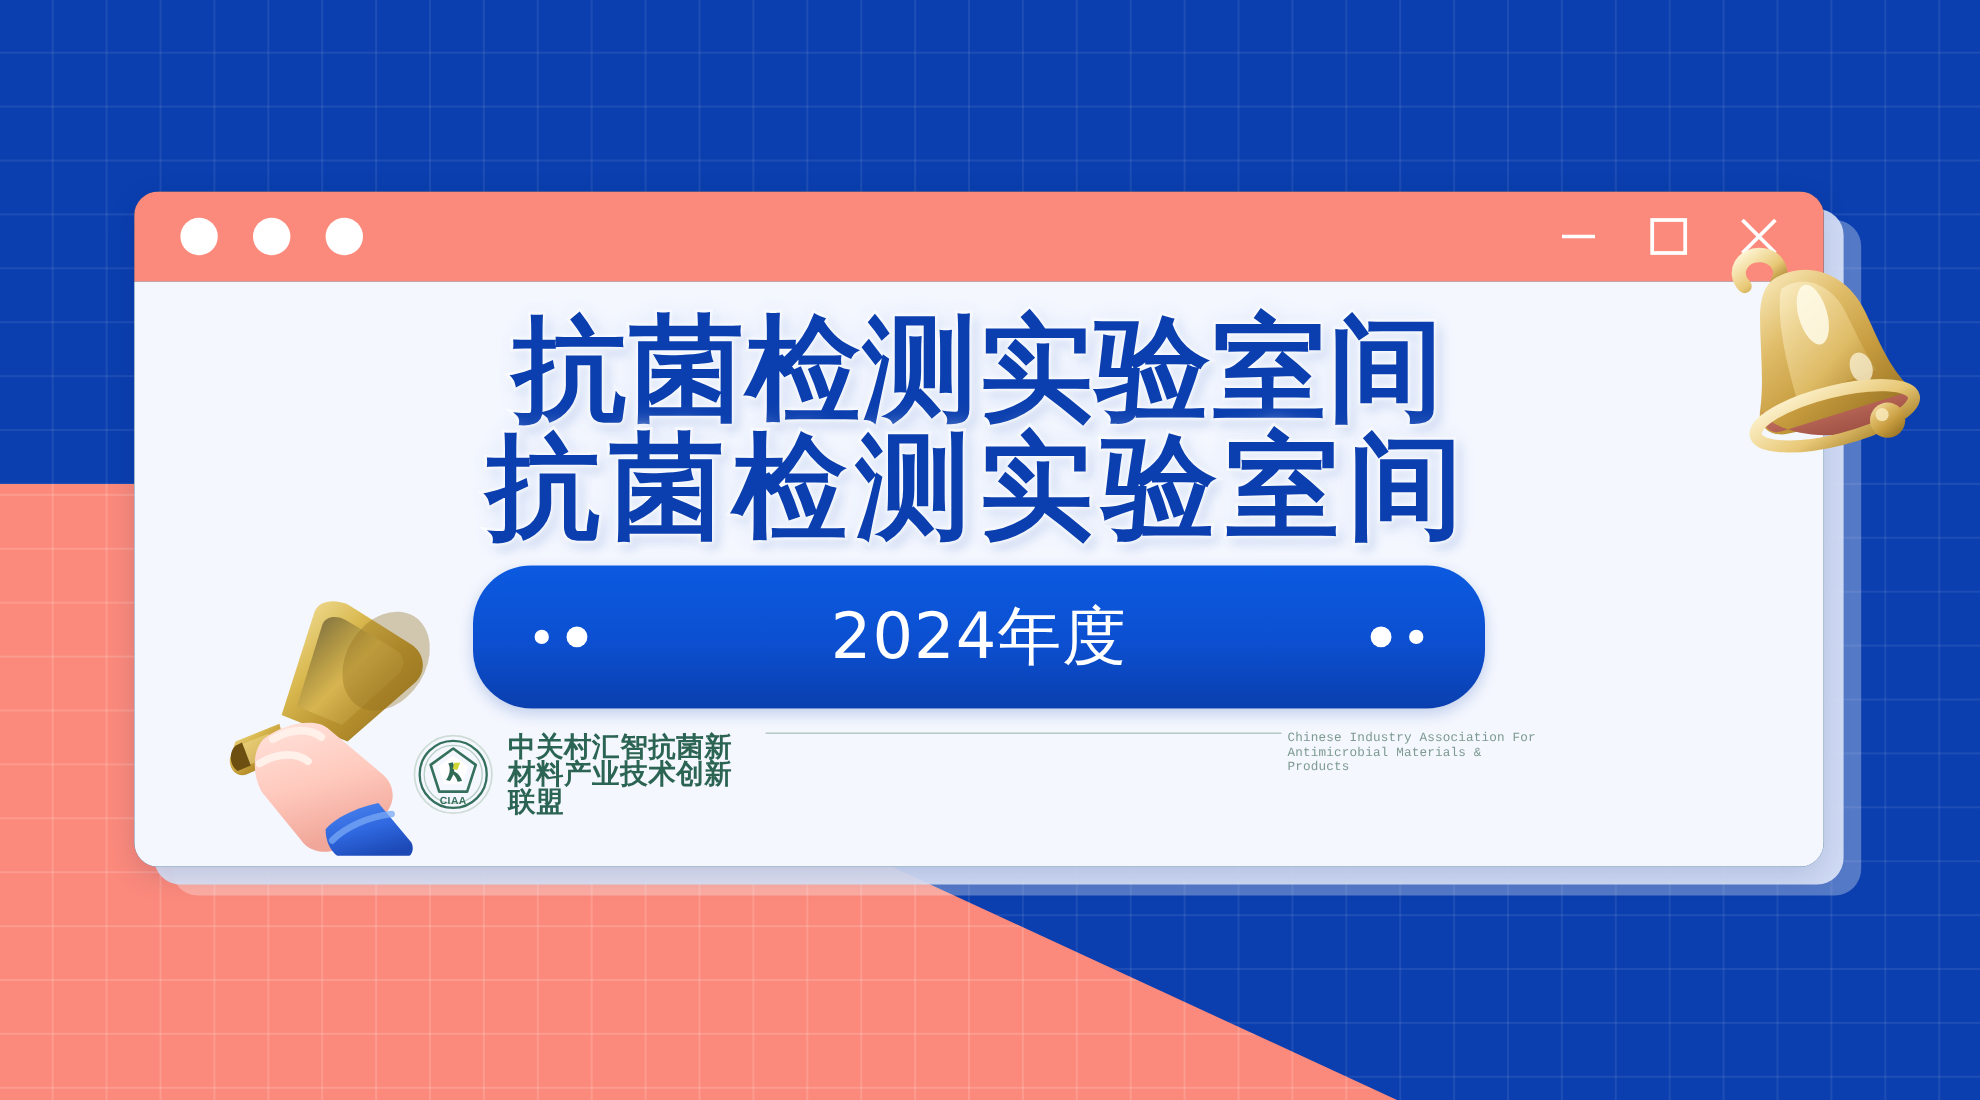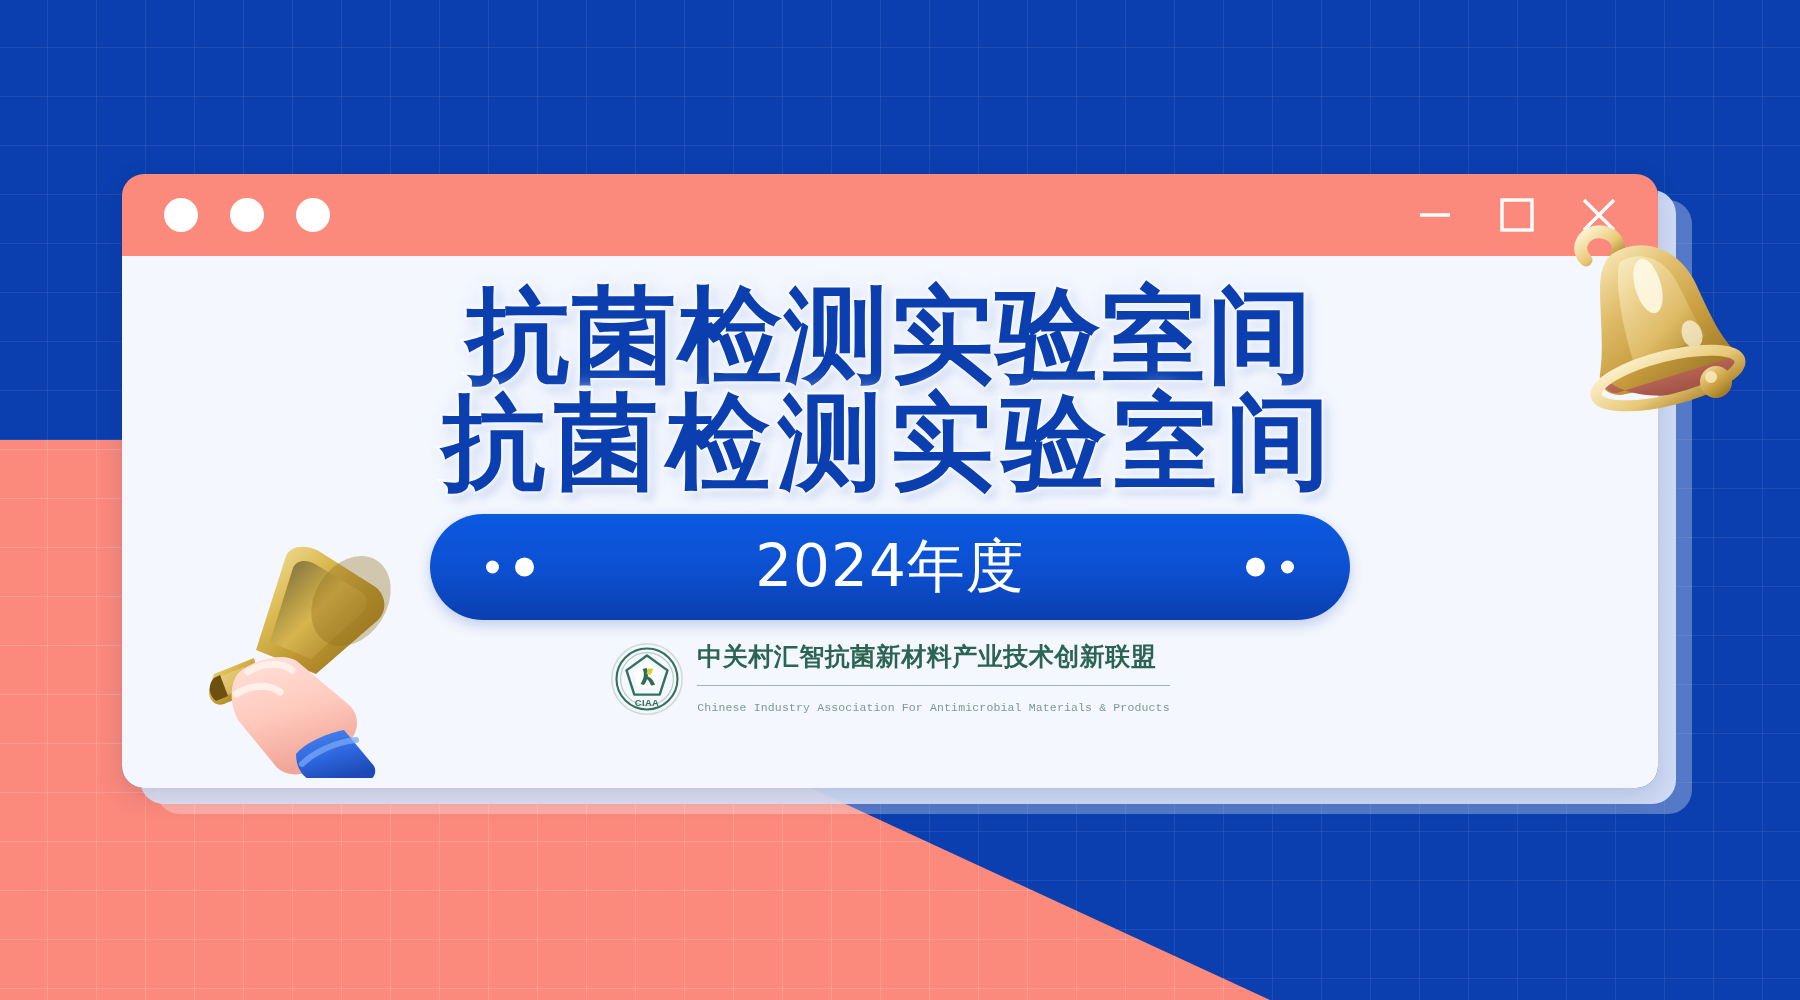--- a/index.html
+++ b/index.html
@@ -84,42 +84,42 @@
       0 0 26px #e8eefc, 5px 6px 10px rgba(11,63,175,.22);
     user-select:none;
   }
   #headline .line{display:block;white-space:nowrap;}
   #headline .line2{letter-spacing:8px;}
 
   
   #year-pill{
     position:relative;
     margin-top:18px;
-    width:920px;height:106px;border-radius:53px;
+    width:920px;height:130px;border-radius:53px;
     background:linear-gradient(180deg,#0b5ae0 0%,#0c4fd0 55%,#0a3fae 100%);
     display:flex;align-items:center;justify-content:center;
     box-shadow:0 5px 14px rgba(10,60,170,.22);
   }
   #year-pill-label{
     color:#ffffff;font-size:58px;font-weight:400;letter-spacing:1px;
     font-family:"DejaVu Sans","Liberation Sans",sans-serif;
   }
   .pill-dots{position:absolute;top:50%;transform:translateY(-50%);display:flex;align-items:center;gap:16px;}
   .pill-dots.left{left:56px;}
   .pill-dots.right{right:56px;}
   .pd{background:#ffffff;border-radius:50%;}
   .pd.big{width:19px;height:19px;}
   .pd.small{width:13px;height:13px;}
 
   
   #assoc-logo{
     margin-top:22px;display:flex;align-items:center;gap:13px;
   }
   #assoc-mark{width:74px;height:74px;flex:0 0 74px;position:relative;}
-  #assoc-text{display:flex;flex-direction:column;gap:16px;}
+  #assoc-text{display:flex;flex-direction:row;gap:6px;}
   #assoc-cn{
     font-family:"DejaVu Sans","Liberation Sans",sans-serif;
     font-weight:bold;font-size:25px;color:#2b6452;letter-spacing:.5px;line-height:1;
   }
   #assoc-rule{height:1px;background:#9bb8ad;width:100%;}
   #assoc-en{
     font-size:11.5px;color:#7d9a90;letter-spacing:.15px;line-height:1.1;
     font-family:Liberation Mono, monospace;
   }
 

